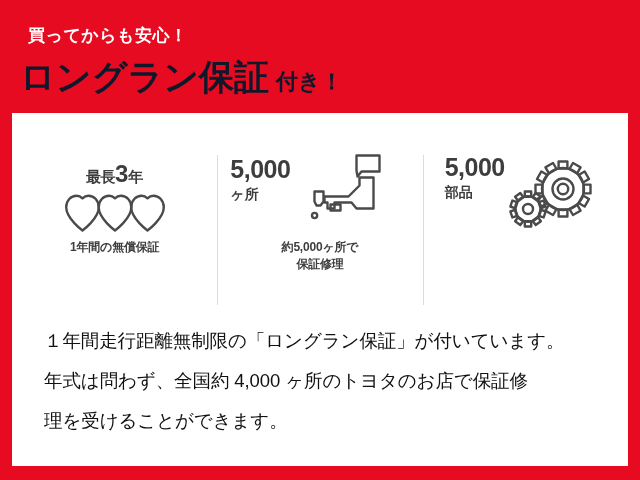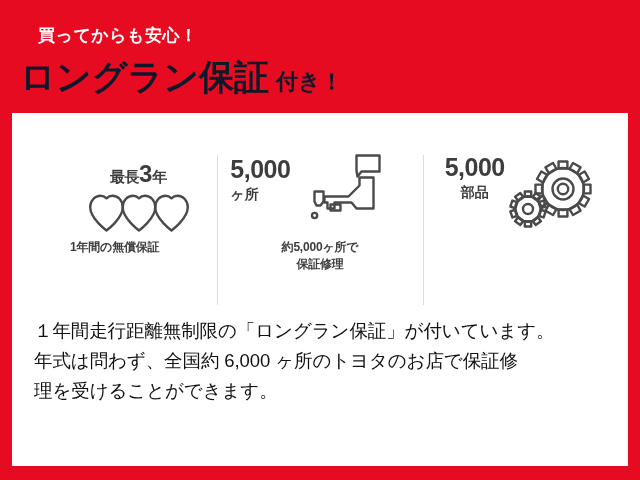--- a/index.html
+++ b/index.html
@@ -24,21 +24,21 @@
   
   #header {
     position: absolute;
     left: 0;
     top: 0;
     width: 640px;
     height: 113px;
   }
   #header-kicker {
     position: absolute;
-    left: 38px;
+    left: 28px;
     top: 27px;
     color: #ffffff;
     font-size: 17px;
     font-weight: bold;
     letter-spacing: 0.5px;
     white-space: nowrap;
     line-height: 1;
   }
   #header-title {
     position: absolute;
@@ -93,21 +93,20 @@
     top: 42px;
     width: 1px;
     height: 150px;
     background: #dcdcdc;
   }
 
   .feature-graphic {
     position: relative;
     height: 120px;
     width: 100%;
-    padding-left: 48px;
   }
   .feature-caption {
     position: absolute;
     left: 0;
     top: 126px;
     width: 100%;
     text-align: center;
     color: #3d3d3d;
     font-size: 12px;
     font-weight: bold;
@@ -136,21 +135,21 @@
   #f1-label .sm2 { font-size: 15px; }
 
   
   #f2-label { left: 13px; top: 44px; text-align: left; }
   #f2-label .lg { font-size: 25px; letter-spacing: -0.5px; display: block; }
   #f2-label .sm { font-size: 14px; display: block; margin-top: 5px; }
 
   
   #f3-label { left: 22px; top: 42px; text-align: left; }
   #f3-label .lg { font-size: 25px; letter-spacing: -0.5px; display: block; }
-  #f3-label .sm { font-size: 14px; display: block; margin-top: 5px; text-align: center; }
+  #f3-label .sm { font-size: 14px; display: block; margin-top: 5px; }
 
   .svg-icon {
     position: absolute;
     overflow: visible;
   }
   #hearts-icon { left: 50%; transform: translateX(-50%); top: 76px; }
   #japan-icon  { left: 94px; top: 40px; }
   #gears-icon  { left: 88px; top: 48px; }
 
   
@@ -160,21 +159,21 @@
     top: 203px;
     width: 616px;
     padding: 0 14px 0 22px;
     box-sizing: border-box;
     color: #111111;
     font-size: 18.5px;
     line-height: 1.62;
     letter-spacing: -0.1px;
   }
   #body-text p {
-    margin: 0;
+    margin: 10px;
   }
 </style>
 </head>
 <body>
 
 <div id="banner">
 
   <div id="header">
     <div id="header-kicker">買ってからも安心！</div>
     <div id="header-title">
@@ -279,18 +278,18 @@
           </svg>
         </div>
         <div class="feature-caption">
         </div>
       </div>
 
     </div>
 
     <div id="body-text">
       <p>１年間走行距離無制限の「ロングラン保証」が付いています。</p>
-      <p>年式は問わず、全国約 6,000 ヶ所のトヨタのお店で保証修</p>
+      <p>年式は問わず、全国約 4,000 ヶ所のトヨタのお店で保証修</p>
       <p>理を受けることができます。</p>
     </div>
 
   </div>
 </div>
 
 </body></html>

